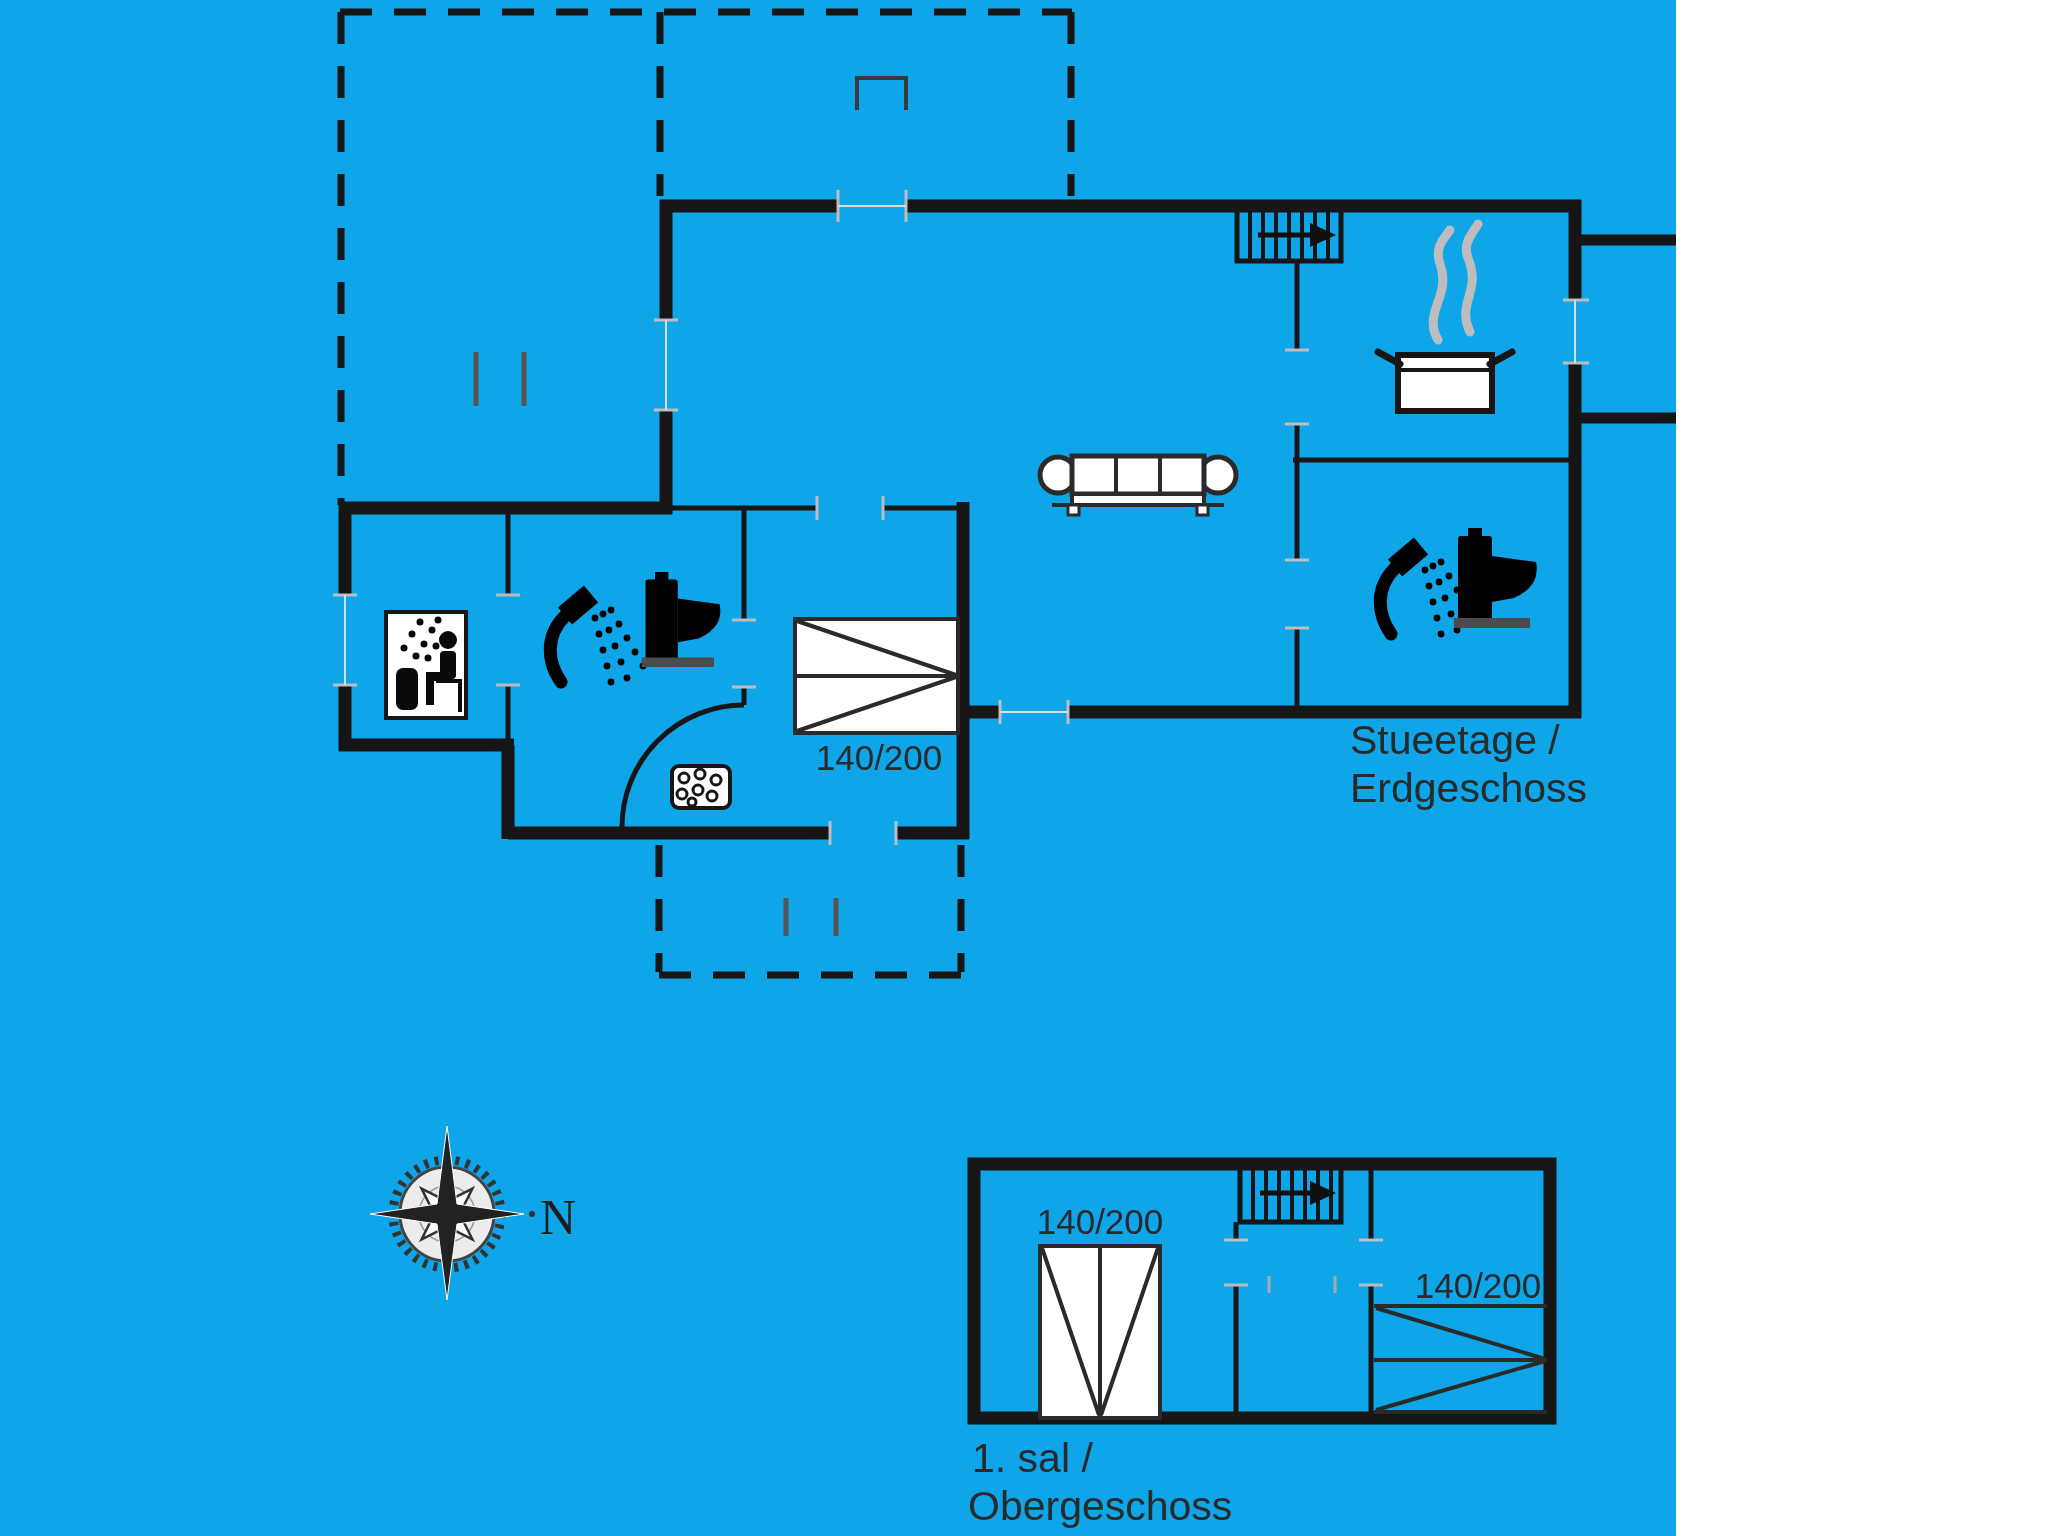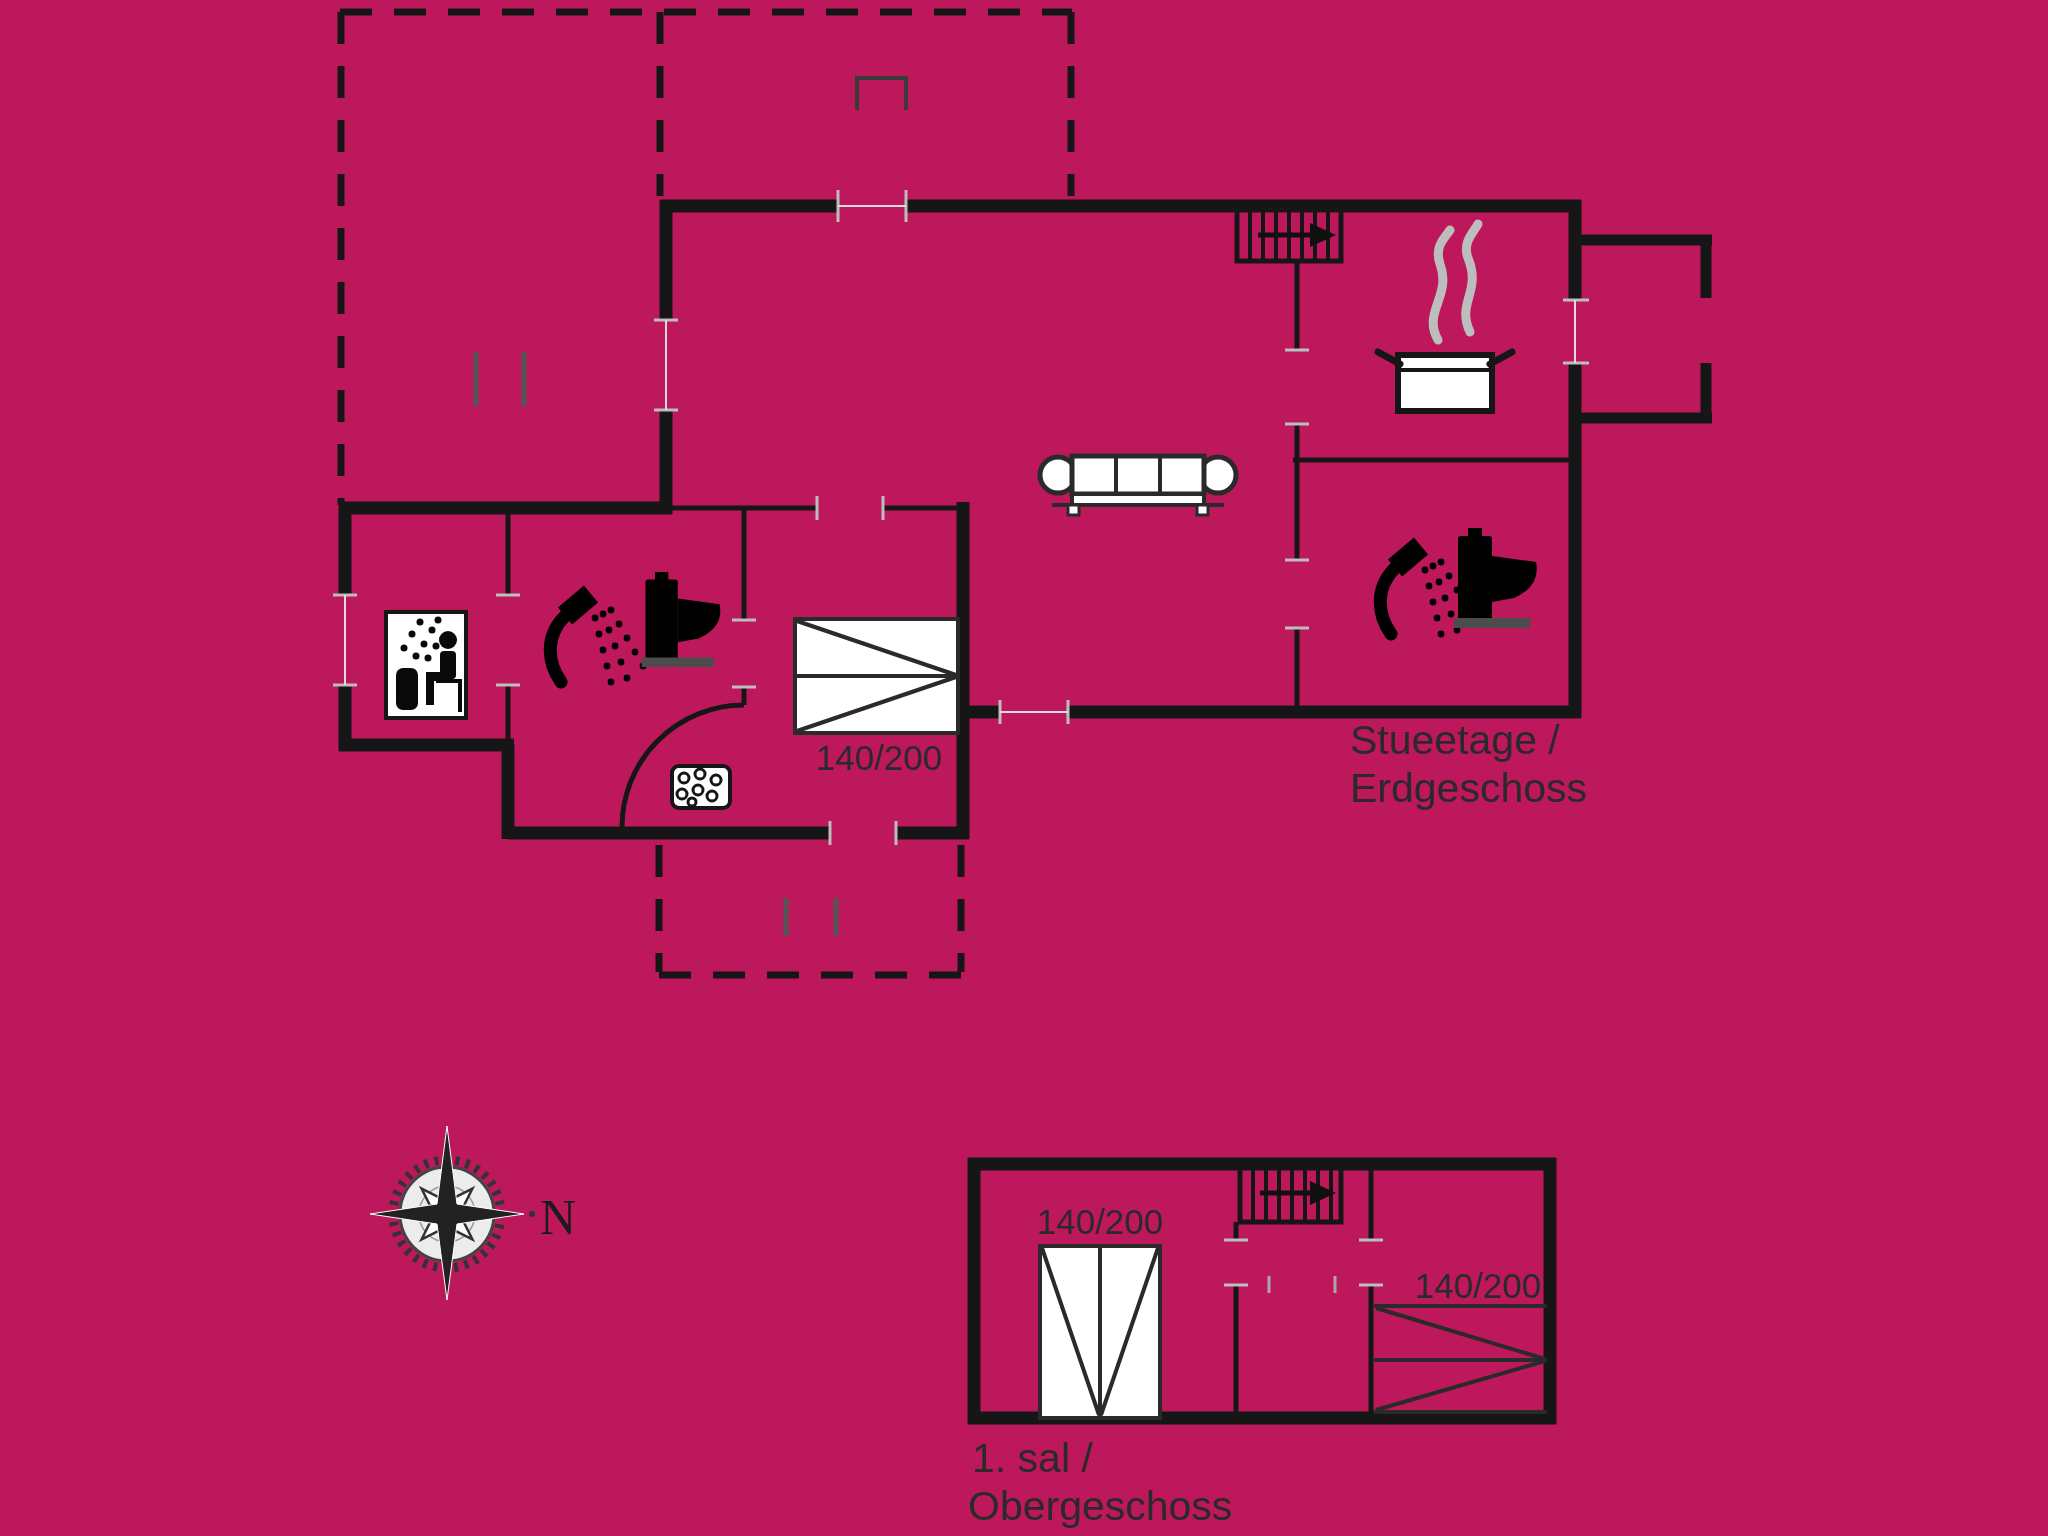--- a/index.html
+++ b/index.html
@@ -1,19 +1,19 @@
 <!DOCTYPE html>
 <html><head>
 <meta charset="utf-8">
 <style>
   html,body{margin:0;padding:0;background:#ffffff;}
   .stage{
     position:relative;
-    width:2048px;height:1536px;
-    background:#be185d;
+    width:1676px;height:1536px;
+    background:#0ea5e9;
     font-family:"Liberation Sans", sans-serif;
     overflow:hidden;
   }
   svg{display:block;}
   text{ -webkit-user-select:none; user-select:none; }
   .room-label{
     font-family:"Liberation Sans", sans-serif;
     font-size:41px;
     fill:#2a2a2a;
   }

